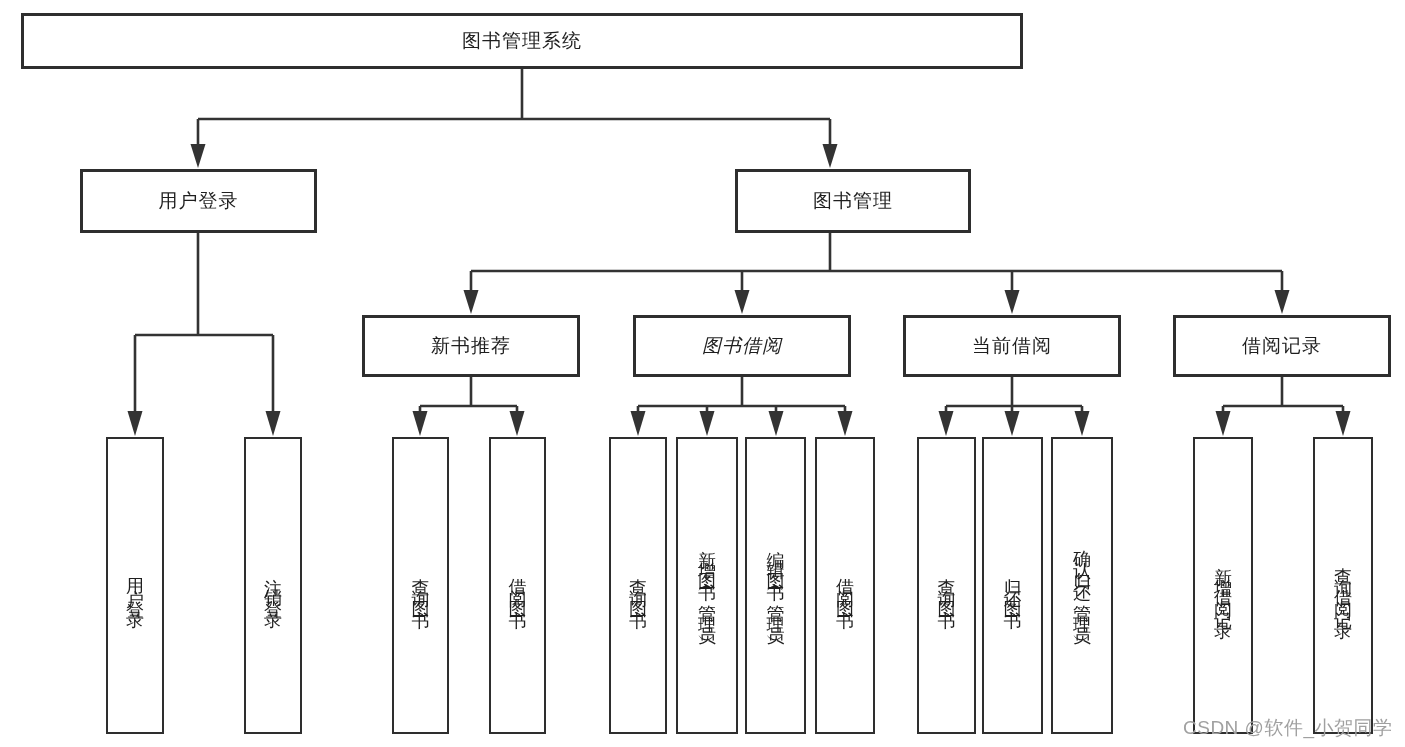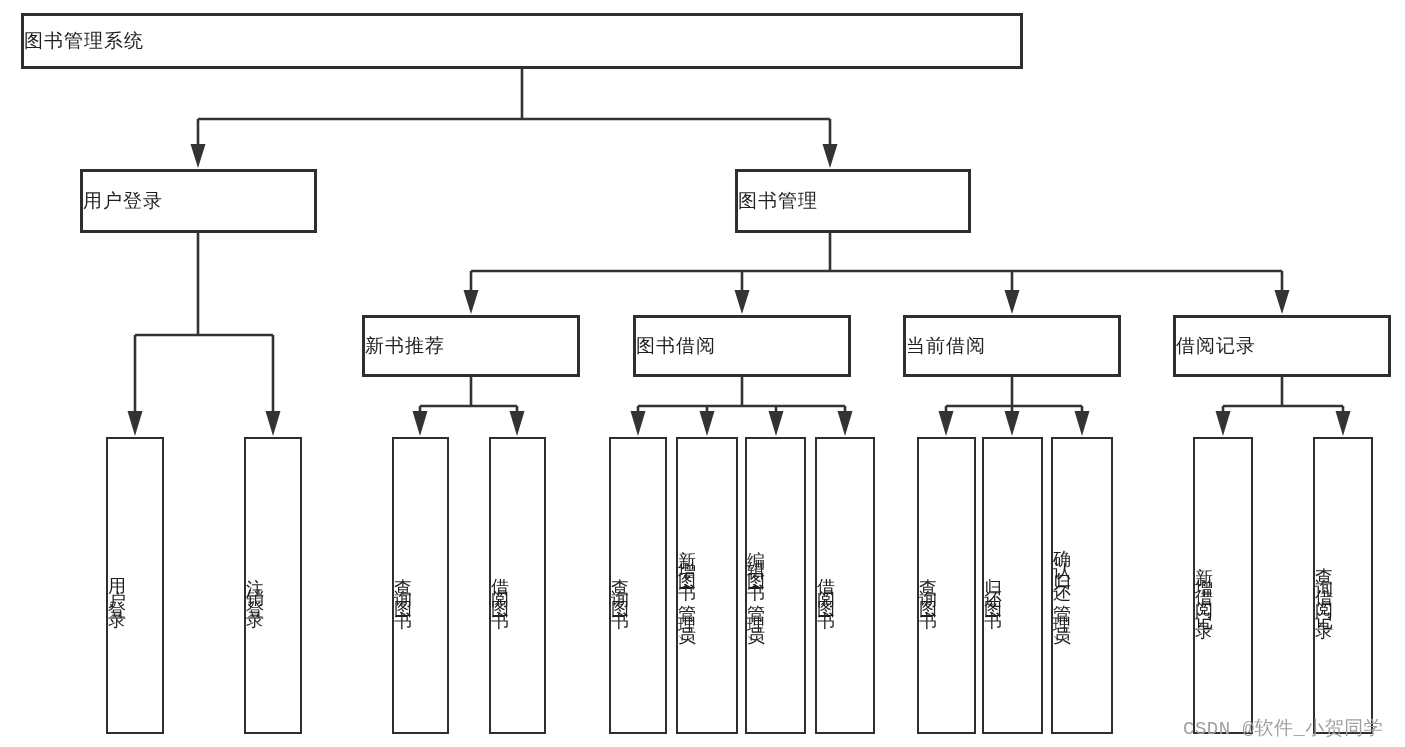--- a/index.html
+++ b/index.html
@@ -37,20 +37,21 @@
   .connectors polygon{
     fill:var(--line);
     stroke:none;
   }
   .node{
     position:absolute;
     background:var(--background);
     border:3px solid var(--border);
     display:flex;
     align-items:center;
+    justify-content:center;
     text-align:center;
   }
   .hbox span{
     font-size:19px;
     font-weight:500;
     letter-spacing:1px;
     color:var(--text);
     white-space:nowrap;
   }
   .vbox{
@@ -67,21 +68,20 @@
   }
   .watermark{
     position:absolute;
     left:1183px;
     top:715px;
     font-size:19px;
     color:var(--watermark);
     white-space:nowrap;
     z-index:5;
     letter-spacing:0.5px;
-    font-family:Liberation Mono, monospace;
   }
 </style>
 </head>
 <body>
 
 <div class="canvas">
 
   <svg class="connectors" viewBox="0 0 1405 747" xmlns="http://www.w3.org/2000/svg" aria-hidden="true">
 
     <path d="M522 69 V119 M198 119 H830 M198 119 V146 M830 119 V146"></path>
@@ -125,21 +125,21 @@
   <div class="node hbox" style="left:80px;top:169px;width:237px;height:64px;">
     <span>用户登录</span>
   </div>
   <div class="node hbox" style="left:712px;top:169px;width:236px;height:64px;margin-left:23px;">
     <span>图书管理</span>
   </div>
 
   <div class="node hbox" style="left:362px;top:315px;width:218px;height:62px;font-family:Liberation Serif, serif;">
     <span>新书推荐</span>
   </div>
-  <div class="node hbox" style="left:633px;top:315px;width:218px;height:62px;">
+  <div class="node hbox" style="left:633px;top:315px;width:218px;height:62px;font-style:italic;">
     <span>图书借阅</span>
   </div>
   <div class="node hbox" style="left:903px;top:315px;width:218px;height:62px;">
     <span>当前借阅</span>
   </div>
   <div class="node hbox" style="left:1173px;top:315px;width:218px;height:62px;">
     <span>借阅记录</span>
   </div>
 
   <div class="node vbox" style="left:106px;top:437px;width:58px;height:297px;">

